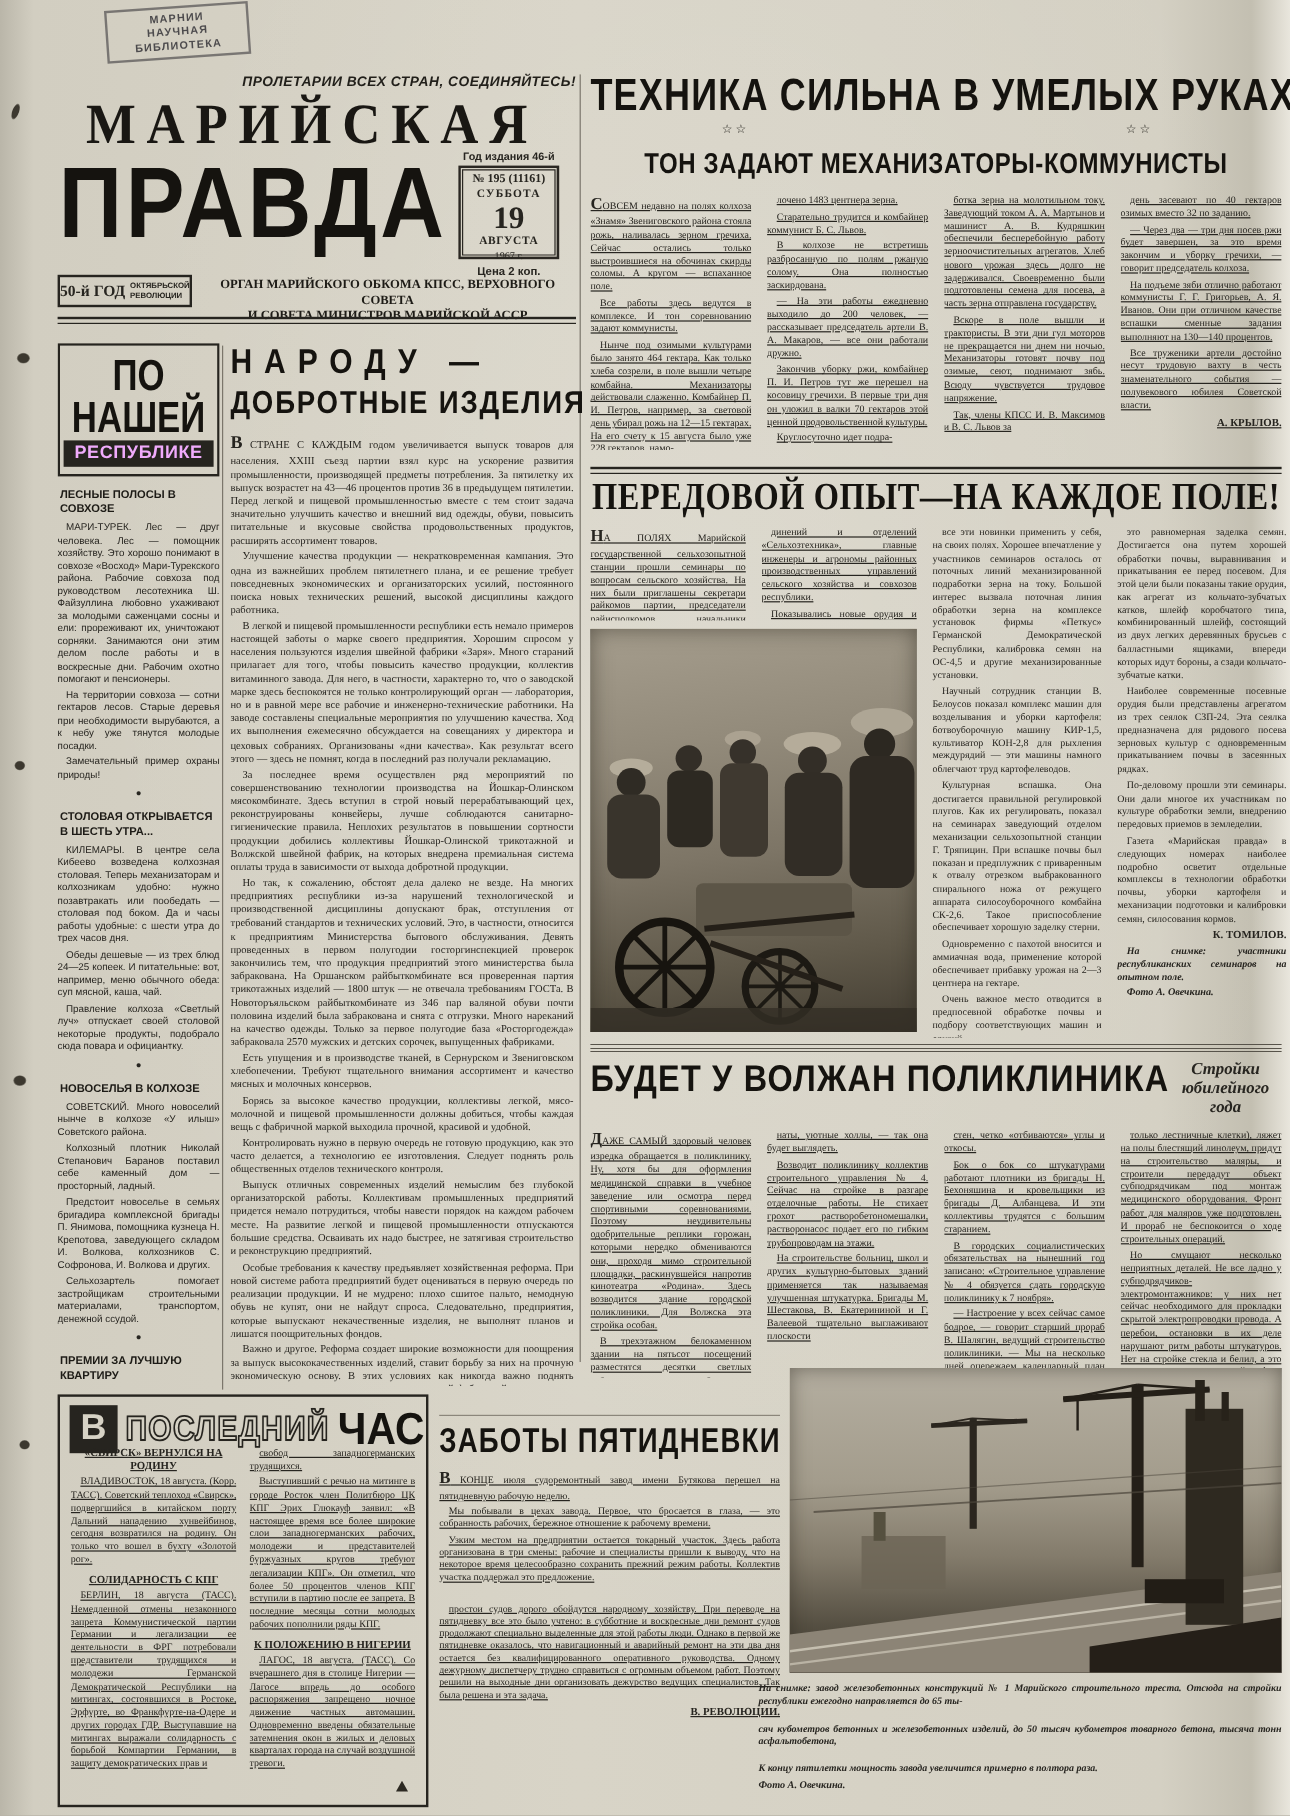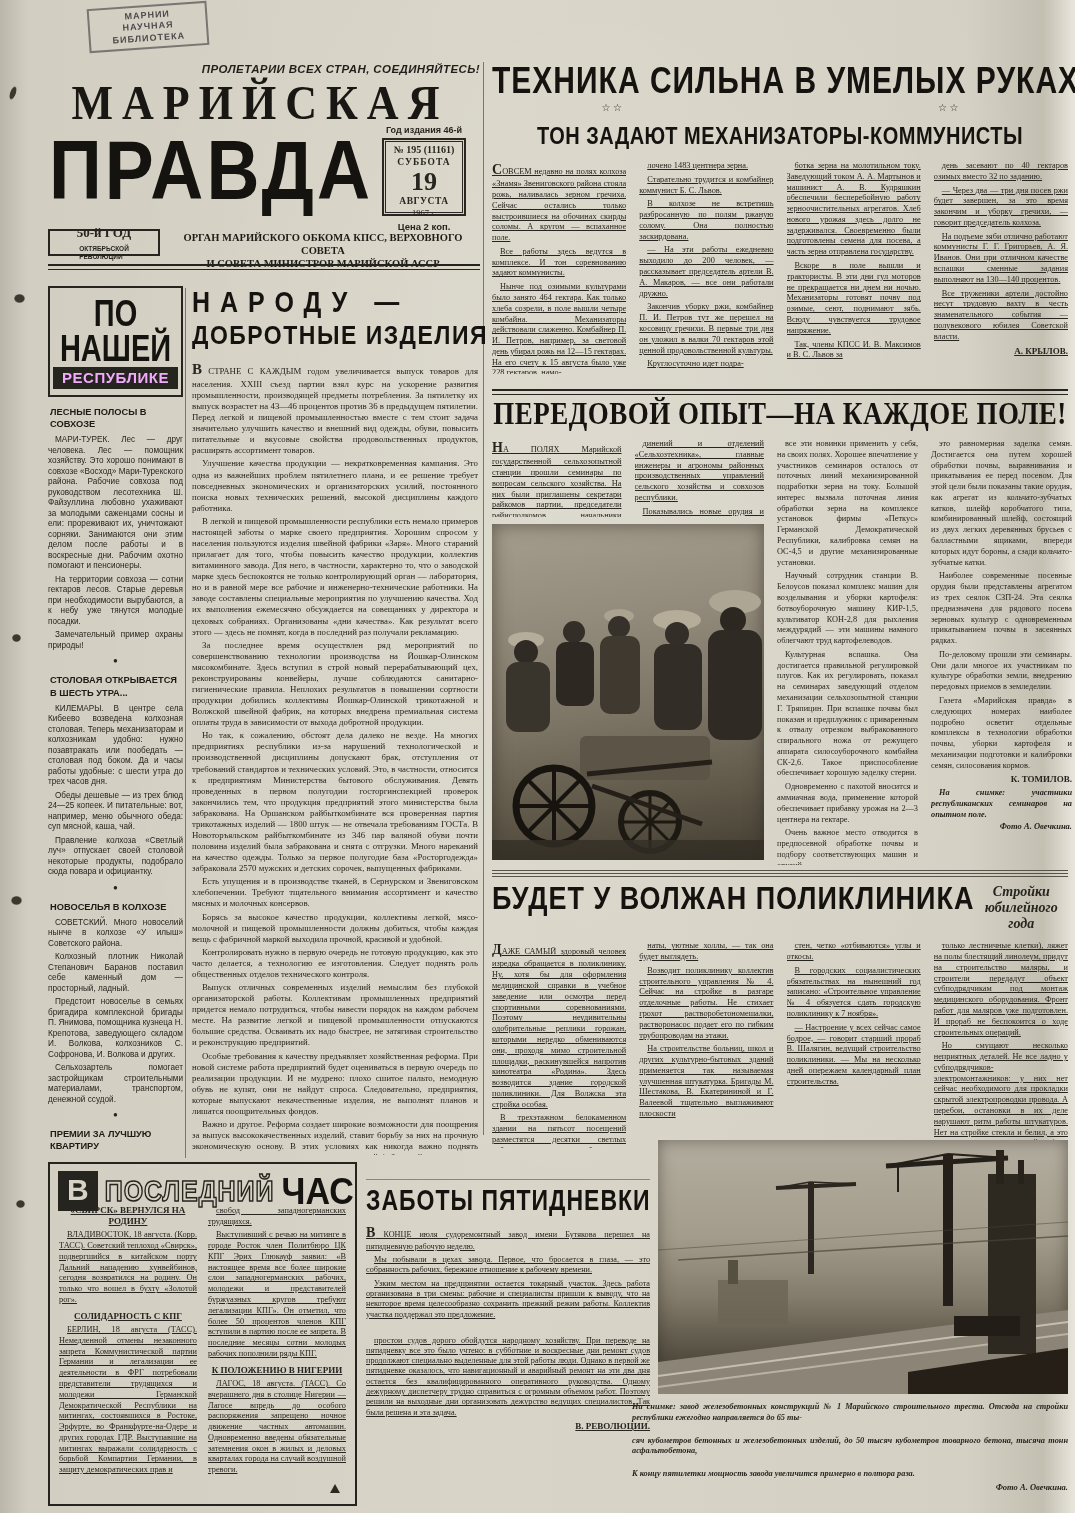--- a/index.html
+++ b/index.html
@@ -20,21 +20,21 @@
     letter-spacing:3px;transform:scale(1.02,1.16);transform-origin:top;color:#15130f;white-space:nowrap;}
   .edyear{left:378px;top:125px;width:92px;text-align:center;font:700 9px "Liberation Sans",sans-serif;}
   .datebox{left:382px;top:138px;width:84px;height:78px;border:2px solid #2a2722;text-align:center;
     box-shadow:inset 0 0 0 1px #d6d2c5, inset 0 0 0 2px #2a2722;padding-top:4px;box-sizing:border-box;}
   .datebox .no{font:700 10px/1.2 "Liberation Serif",serif;}
   .datebox .wd{font:700 9.5px/1.3 "Liberation Serif",serif;letter-spacing:1px;}
   .datebox .dy{font:700 26px/1 "Liberation Serif",serif;margin-top:1px;}
   .datebox .mo{font:700 9.5px/1.3 "Liberation Serif",serif;letter-spacing:.5px;}
   .datebox .yr{font:8.5px/1.2 "Liberation Serif",serif;}
   .price{left:378px;top:221px;width:92px;text-align:center;font:700 9.5px "Liberation Sans",sans-serif;}
-  .jubilee{left:48px;top:229px;width:112px;height:27px;border:2px solid #26241f;display:flex;align-items:center;justify-content:center;gap:4px;box-sizing:border-box;flex-direction:column;}
+  .jubilee{left:48px;top:229px;width:112px;height:27px;border:2px solid #26241f;display:flex;align-items:center;justify-content:center;gap:4px;box-sizing:border-box;}
   .jub-big{font:700 13px "Liberation Serif",serif;white-space:nowrap;}
   .jub-small{font:700 6.5px/1.15 "Liberation Sans",sans-serif;}
   .organ{left:166px;top:231px;width:314px;text-align:center;font:700 10.5px/1.25 "Liberation Serif",serif;color:#1d1b16;}
   .rule-double{border-top:2px solid #26241f;border-bottom:1px solid #26241f;height:3px;}
   .vrule{width:1px;background:#7b766b;}
   
   .bodytext{font:8.3px/1.3 "Liberation Serif",serif;text-align:justify;color:#26241f;}
   .bodytext p{margin:0 0 3px;text-indent:8px;}
   .drop > p:first-child{text-indent:0;}
   .drop > p:first-child::first-letter{font-size:14px;font-weight:700;}
@@ -55,21 +55,21 @@
   .per-title{font:700 27px/1 "Liberation Serif",serif;transform:scaleY(1.18);transform-origin:top;
     text-align:center;letter-spacing:.5px;white-space:nowrap;color:#15130f;}
   .per-grid{display:flex;gap:13px;margin-top:14px;}
   .per-left{width:272px;flex:none;}
   .per-left-cols{gap:13px;height:78px;}
   .per-col{width:141px;flex:none;height:426px;overflow:hidden;}
   .photo1{margin-top:7px;width:272px;height:336px;position:relative;overflow:hidden;
     background:linear-gradient(172deg,#a59d8d 0%,#938b7b 28%,#7d7566 55%,#5f5849 80%,#433d32 100%);
     box-shadow:inset 0 0 18px rgba(40,36,28,.55);}
   .caption{font:italic 700 8.3px/1.3 "Liberation Serif",serif;text-align:justify;}
-  .credit{text-align:right;font:italic 700 8.5px "Liberation Serif",serif;margin-top:2px;}
+  .credit{text-align:left;font:italic 700 8.5px "Liberation Serif",serif;margin-top:2px;}
   .band{height:8px;background:repeating-linear-gradient(180deg,#57534a 0 1px,transparent 1px 3px);}
   
   .pol{left:492px;top:884px;width:576px;}
   .pol-head{display:flex;justify-content:space-between;align-items:flex-start;}
   .pol-title{font:700 27px/1 "Liberation Sans",sans-serif;transform:scaleY(1.15);transform-origin:top left;
     letter-spacing:1px;white-space:nowrap;color:#15130f;}
   .pol-kicker{width:128px;text-align:center;font:italic 700 14px/1.15 "Liberation Serif",serif;}
   .pol-cols{gap:13px;margin-top:9px;height:207px;}
   
   .rep{left:48px;top:286px;width:135px;height:872px;overflow:hidden;}
@@ -271,20 +271,21 @@
           <p>ДАЖЕ САМЫЙ здоровый человек изредка обращается в поликлинику. Ну, хотя бы для оформления медицинской справки в учебное заведение или осмотра перед спортивными соревнованиями. Поэтому неудивительны одобрительные реплики горожан, которыми нередко обмениваются они, проходя мимо строительной площадки, раскинувшейся напротив кинотеатра «Родина». Здесь возводится здание городской поликлиники. Для Волжска эта стройка особая.</p>
           <p>В трехэтажном белокаменном здании на пятьсот посещений разместятся десятки светлых кабинетов, рентген, лаборатория. Огромные окна, просторные ком-</p>
         </div>
       <div class="bodytext">
           <p>наты, уютные холлы, — так она будет выглядеть.</p>
           <p>Возводит поликлинику коллектив строительного управления № 4. Сейчас на стройке в разгаре отделочные работы. Не стихает грохот растворобетономешалки, растворонасос подает его по гибким трубопроводам на этажи.</p>
           <p>На строительстве больниц, школ и других культурно-бытовых зданий применяется так называемая улучшенная штукатурка. Бригады М. Шестакова, В. Екатерининой и Г. Валеевой тщательно выглаживают плоскости</p>
         </div>
       <div class="bodytext">
           <p>стен, четко «отбиваются» углы и откосы.</p>
+          <p>Бок о бок со штукатурами работают плотники из бригады Н. Бехоняшина и кровельщики из бригады Д. Албанцева. И эти коллективы трудятся с большим старанием.</p>
           <p>В городских социалистических обязательствах на нынешний год записано: «Строительное управление № 4 обязуется сдать городскую поликлинику к 7 ноября».</p>
           <p>— Настроение у всех сейчас самое бодрое, — говорит старший прораб В. Шалягин, ведущий строительство поликлиники. — Мы на несколько дней опережаем календарный план строительства.</p>
         </div>
       <div class="bodytext">
         <div>
             <p>только лестничные клетки), ляжет на полы блестящий линолеум, придут на строительство маляры, и строители передадут объект субподрядчикам под монтаж медицинского оборудования. Фронт работ для маляров уже подготовлен. И прораб не беспокоится о ходе строительных операций.</p>
             <p>Но смущают несколько неприятных деталей. Не все ладно у субподрядчиков-электромонтажников: у них нет сейчас необходимого для прокладки скрытой электропроводки провода. А перебои, остановки в их деле нарушают ритм работы штукатуров. Нет на стройке стекла и белил, а это тоже может нарушить четкий график.</p>
           </div>
 
       </div>

